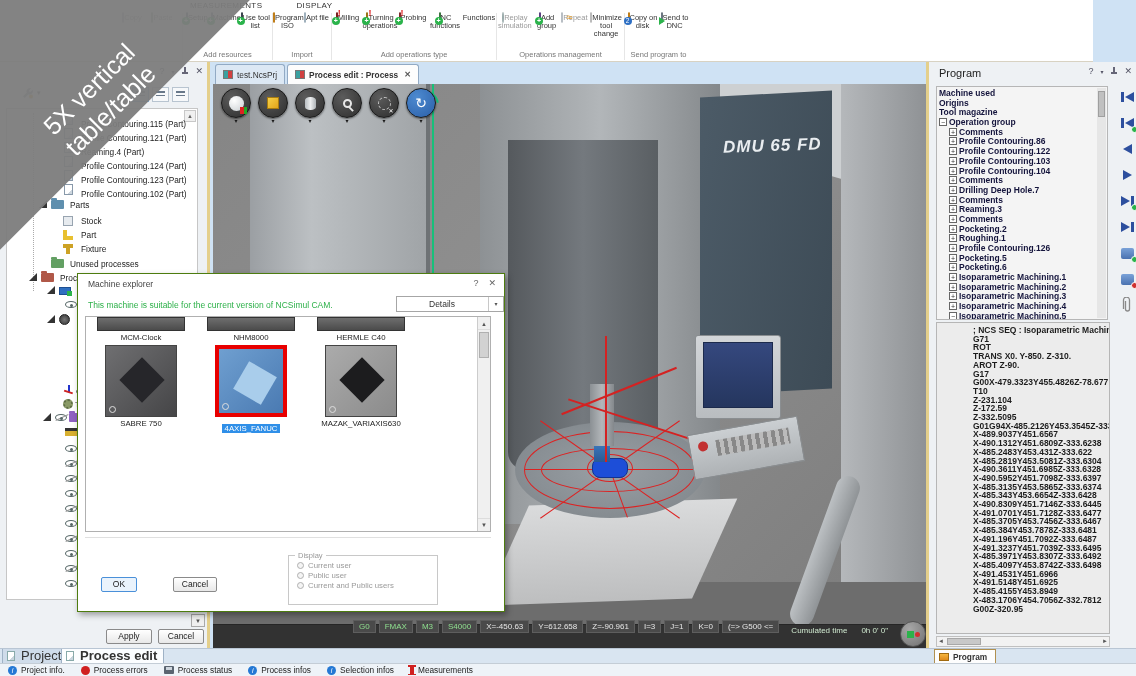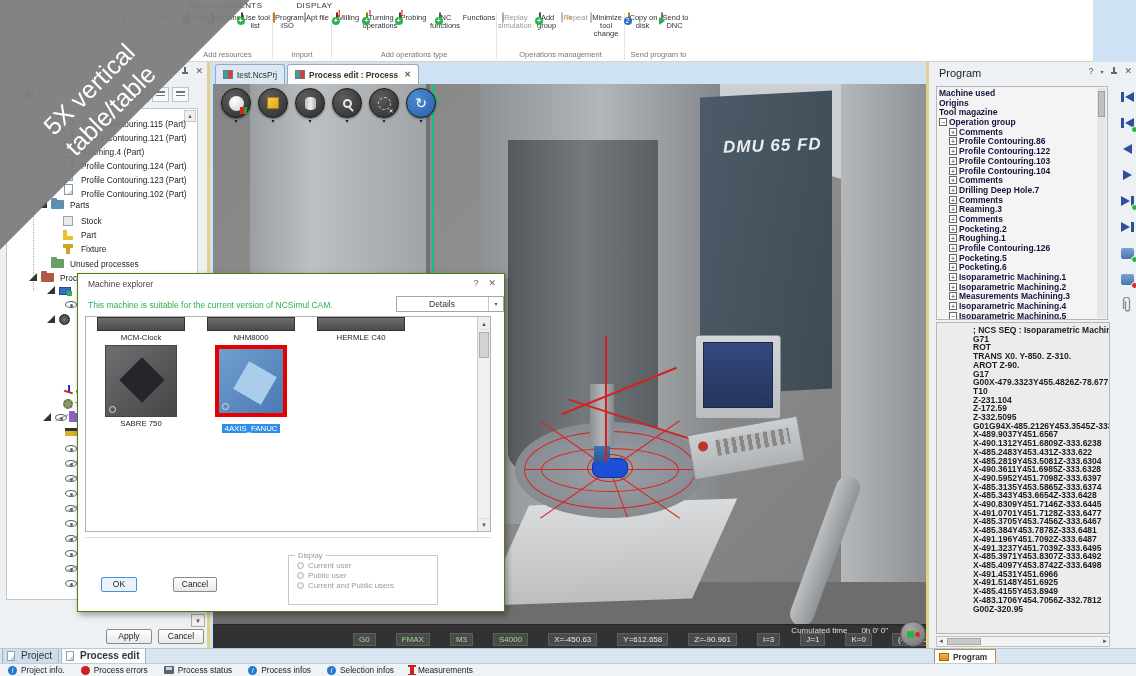--- a/index.html
+++ b/index.html
@@ -134,21 +134,21 @@
   .g-sphere::after{content:"";position:absolute;right:-3px;bottom:-3px;width:7px;height:7px;background:linear-gradient(90deg,#d22 50%,#2a2 50%)}
   .g-cube{width:12px;height:12px;background:linear-gradient(135deg,#f6d048,#e2a51a);border:1px solid #a87c10}
   .g-cyl{width:11px;height:13px;background:linear-gradient(90deg,#b8bdc1,#eceeef 50%,#aeb3b7);border-radius:5px/3px}
   .g-mag{width:9px;height:9px;border:2px solid #e8e8e8;border-radius:50%;position:relative}
   .g-mag::after{content:"";position:absolute;right:-4px;bottom:-4px;width:6px;height:2px;background:#e8e8e8;transform:rotate(45deg)}
   .g-dash{width:13px;height:13px;border:1px dashed #c8c8c8;border-radius:50%;position:relative}
   .g-dash::after{content:"✕";position:absolute;right:-4px;bottom:-5px;color:#fff;font-size:6px}
   .vcirc.blue{background:radial-gradient(circle at 35% 30%,#4d8ad0,#2a5fa8)}
   .g-sync{color:#fff;font-size:14px;line-height:14px}
   .vp-status{position:absolute;left:0;top:562px;width:717px;height:24px;background:#323232;border-top:1px solid #262626}
-  .seg-row{position:absolute;left:140px;bottom:2px;display:flex;gap:20px}
+  .seg-row{position:absolute;left:140px;bottom:15px;display:flex;gap:3px}
   .seg{background:#4a4a4a;border:1px solid #5e5e5e;color:#e6e6e6;font-size:8px;height:13px;line-height:12px;padding:0 5px;white-space:nowrap}
   .seg-row .seg:nth-child(-n+4){color:#8fe08f}
   .cum{position:absolute;right:42px;top:1px;font-size:8px;color:#cfe8cf;display:flex;gap:14px}
   .mstat{position:absolute;right:4px;top:-4px;width:26px;height:26px;border-radius:50%;background:radial-gradient(circle at 35% 30%,#a8a8a8,#707070);border:1px solid #555}
   .mstat::before{content:"";position:absolute;left:6px;top:9px;width:7px;height:7px;background:#2bb34b}
   .mstat::after{content:"";position:absolute;right:5px;top:10px;width:5px;height:5px;border-radius:50%;background:#d03030}
 
   
   .rpanel{position:absolute;left:926px;top:62px;width:210px;height:586px;background:#eef1f4;border-left:3px solid #e4cf8b}
   .rp-title{position:absolute;left:10px;top:5px;font-size:11px;color:#222}
@@ -207,21 +207,21 @@
   .dlg-sep{position:absolute;left:7px;top:263px;width:406px;border-top:1px solid #e0e0e0}
   .dlg-ok{left:23px;top:303px;width:36px;border:1px solid #4a90d9;background:#eaf3fc}
   .dlg-cancel{left:95px;top:303px;width:44px}
   .dlg-display{position:absolute;left:210px;top:277px;width:150px;height:54px;border:1px solid #c8c8c8;font-size:7.8px;color:#9a9a9a}
   .dlg-display legend{font-size:7.5px;color:#999;padding:0 3px;margin-left:6px}
   .radio-row{display:flex;align-items:center;gap:4px;padding:1px 0 0 8px}
   .radio{width:7px;height:7px;border:1px solid #b0b0b0;border-radius:50%;background:#f4f4f4}
 
   
   .btabs{position:absolute;left:0;top:648px;width:1136px;height:15px;background:#d9e5f1;border-top:1px solid #b9c6d4}
-  .btab{position:absolute;top:0;height:15px;border:1px solid #9fb2c6;border-top:none;background:#cfdcea;font-size:10px;line-height:13px;color:#333;padding:0 6px 0 18px}
+  .btab{position:absolute;top:0;height:15px;border:1px solid #9fb2c6;border-top:none;background:#cfdcea;font-size:13px;line-height:13px;color:#333;padding:0 6px 0 18px}
   .btab .pg{position:absolute;left:4px;top:2px;width:8px;height:10px;background:linear-gradient(135deg,#fff 70%,#c8d4de 70%);border:1px solid #8aa}
   .btab.active{background:#fbfdff;font-weight:bold}
   .ptab{position:absolute;left:934px;top:0;height:16px;background:#fdfdfd;border:1px solid #b09050;font-size:8.3px;font-weight:bold;line-height:14px;color:#333;padding:0 8px 0 18px}
   .ptab .pg2{position:absolute;left:4px;top:3px;width:10px;height:8px;background:linear-gradient(#f6b63e,#e08a1a);border:1px solid #a06a10}
   .statusbar{position:absolute;left:0;top:663px;width:1136px;height:13px;background:#eef3f8;border-top:1px solid #c4cdd6}
   .sb-items{position:absolute;left:8px;top:1px;display:flex;gap:16px}
   .sb-item{display:flex;align-items:center;gap:4px;font-size:8.3px;color:#222}
   .sb-ic{display:inline-block;position:relative}
   .ic-info{width:9px;height:9px;border-radius:50%;background:#2478d4}
   .ic-info::before{content:"i";color:#fff;font-size:7px;line-height:9px;display:block;text-align:center;font-style:italic}
@@ -552,21 +552,21 @@
           <div class="pt-row ind">
           <span class="pt-exp">+</span><span class="pt-label">Pocketing.6</span>
         </div>
           <div class="pt-row ind">
           <span class="pt-exp">+</span><span class="pt-label">Isoparametric Machining.1</span>
         </div>
           <div class="pt-row ind">
           <span class="pt-exp">+</span><span class="pt-label">Isoparametric Machining.2</span>
         </div>
           <div class="pt-row ind">
-          <span class="pt-exp">+</span><span class="pt-label">Measurements Machining.3</span>
+          <span class="pt-exp">+</span><span class="pt-label">Isoparametric Machining.3</span>
         </div>
           <div class="pt-row ind">
           <span class="pt-exp">+</span><span class="pt-label">Isoparametric Machining.4</span>
         </div>
           <div class="pt-row ind">
           <span class="pt-exp">−</span><span class="pt-label">Isoparametric Machining.5</span>
         </div>
         </div>
       <div class="rp-tree-scroll"></div>
     </div>
@@ -687,20 +687,24 @@
       <div class="dlg-row dlg-row2">
 
       <div class="dlg-cell t-sabre">
           <div class="thumb"></div>
           <div class="dlg-mname">SABRE 750</div>
         </div>
           <div class="dlg-cell sel">
           <div class="thumb"></div>
           <div class="dlg-mname">4AXIS_FANUC</div>
         </div>
+          <div class="dlg-cell t-mazak">
+          <div class="thumb"></div>
+          <div class="dlg-mname">MAZAK_VARIAXIS630</div>
+        </div>
         </div>
       <div class="dlg-scroll">
         <span class="ds-up">▲</span>
         <span class="ds-thumb"></span>
         <span class="ds-dn">▼</span>
       </div>
     </div>
     <div class="dlg-sep"></div>
     <div class="pbtn dlg-ok">OK</div>
     <div class="pbtn dlg-cancel">Cancel</div>

